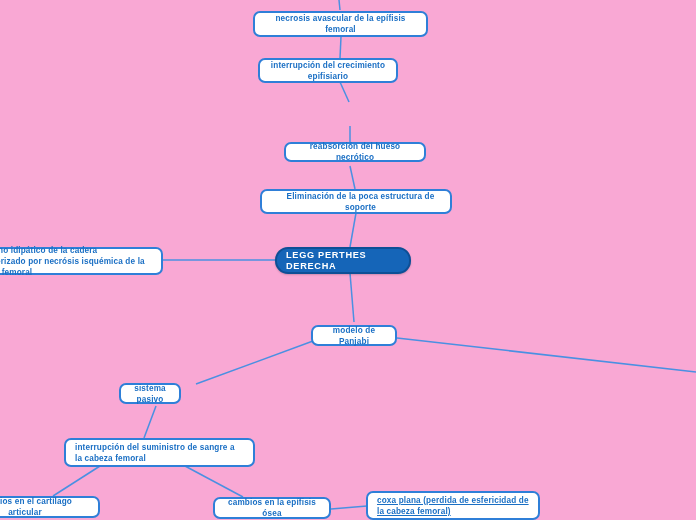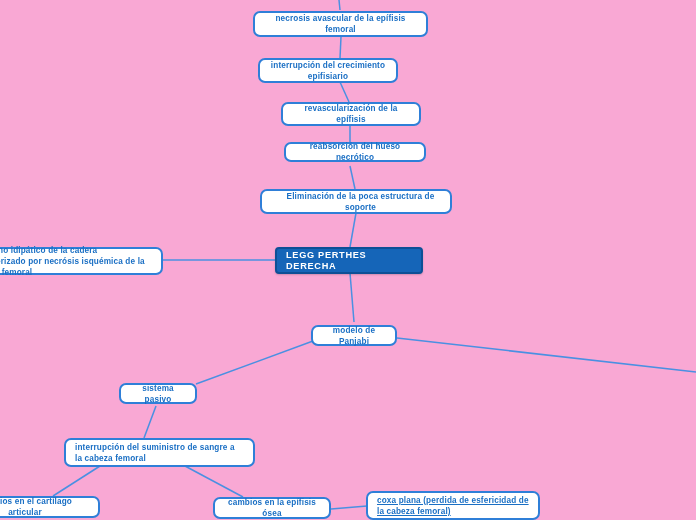--- a/index.html
+++ b/index.html
@@ -88,45 +88,42 @@
   </svg>
 
   <div class="node one-line" style="left:253px; top:11px; width:175px; height:26px;">
     <span>necrosis avascular de la epífisis femoral</span>
   </div>
 
   <div class="node one-line" style="left:258px; top:58px; width:140px; height:25px;">
     <span>interrupción del crecimiento epifisiario</span>
   </div>
 
-  <div class="node one-line" style="left:281px; top:102px; width:140px; height:24px;">
-    <span>revascularización de la epífisis</span>
-  </div>
 
   <div class="node one-line" style="left:284px; top:142px; width:142px; height:20px;">
     <span>reabsorción del hueso necrótico</span>
   </div>
 
   <div class="node one-line" style="left:260px; top:189px; width:192px; height:25px;padding-left:18px;">
     <span>Eliminación de la poca estructura de soporte</span>
   </div>
 
-  <div class="node center" style="left:275px; top:247px; width:148px; height:27px;">
+  <div class="node center" style="left:275px; top:247px; width:136px; height:27px;border-radius:13px;">
     <span>LEGG PERTHES DERECHA</span>
   </div>
 
   <div class="node clip-left" style="left:-38px; top:247px; width:201px; height:28px;">
     <span>trastorno idipático de la cadera caracterizado por necrósis isquémica de la cabeza femoral</span>
   </div>
 
   <div class="node one-line" style="left:311px; top:325px; width:86px; height:21px;">
     <span>modelo de Panjabi</span>
   </div>
 
-  <div class="node one-line" style="left:119px; top:383px; width:78px; height:21px;">
+  <div class="node one-line" style="left:119px; top:383px; width:62px; height:21px;">
     <span>sistema pasivo</span>
   </div>
 
   <div class="node" style="left:64px; top:438px; width:191px; height:29px;">
     <span>interrupción del suministro de sangre a la cabeza femoral</span>
   </div>
 
   <div class="node clip-left one-line" style="left:-48px; top:496px; width:148px; height:22px;">
     <span>cambios en el cartílago articular</span>
   </div>

